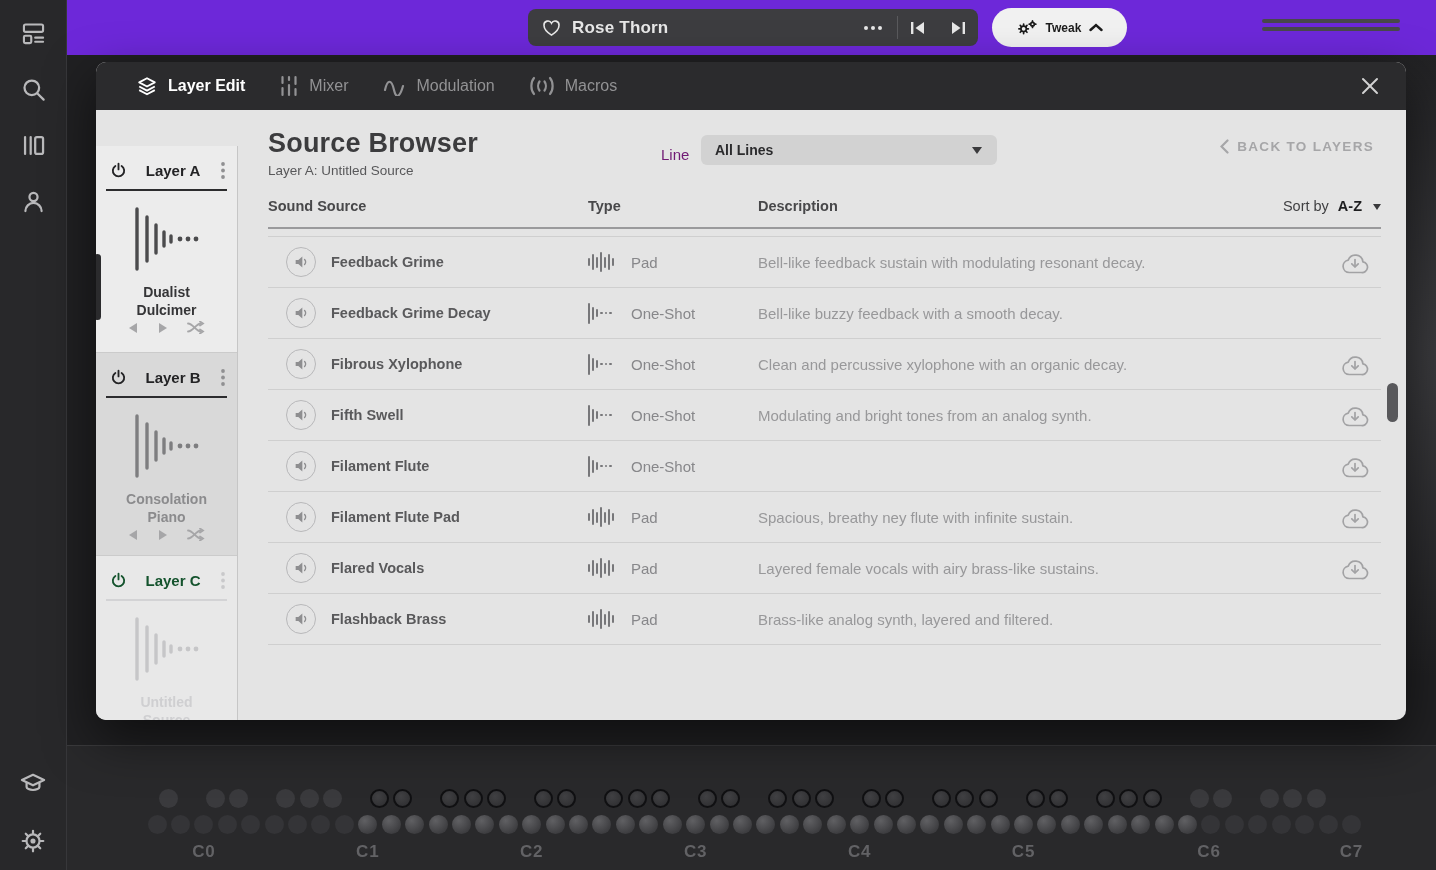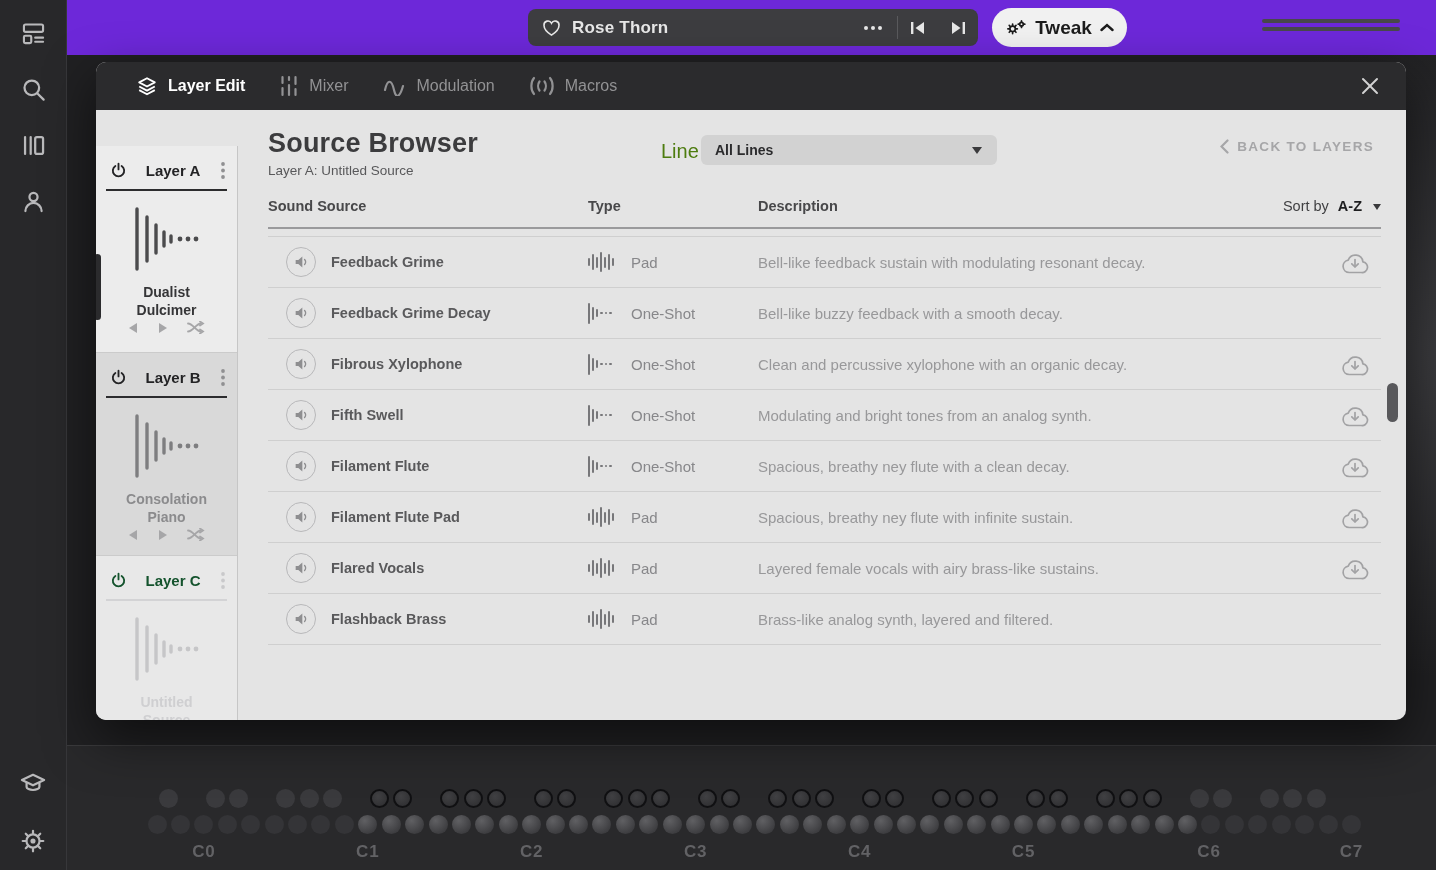--- a/index.html
+++ b/index.html
@@ -18,21 +18,21 @@
   .topbar{position:absolute;left:0;top:0;width:100%;height:55px;background:#6d28d9;z-index:3;}
   .preset-pill{position:absolute;left:528px;top:9px;width:450px;height:37px;border-radius:8px;
     background:#3d3d40;display:flex;align-items:center;color:#e7e7e7;}
   .preset-pill .heart{margin-left:14px;}
   .preset-name{margin-left:11px;font-size:17px;font-weight:bold;letter-spacing:.2px;flex:1;}
   .pill-more{padding:0 14px;cursor:pointer;}
   .pill-sep{width:1px;height:23px;background:#5a5a5d;}
   .pill-nav{padding:0 12px;cursor:pointer;}
   .tweak-btn{position:absolute;left:992px;top:8px;width:135px;height:39px;border:none;border-radius:20px;
     background:#f1f1f1;display:flex;align-items:center;justify-content:center;gap:8px;cursor:pointer;}
-  .tweak-label{font-size:19px;font-weight:bold;color:#1c1c1c;font-family:inherit;}
+  .tweak-label{font-size:12px;font-weight:bold;color:#1c1c1c;font-family:inherit;}
   .meter{position:absolute;left:1262px;top:19px;width:138px;}
   .meter i{display:block;height:4px;border-radius:2px;background:#48484b;margin-bottom:4px;}
 
   
   .sidebar{position:absolute;left:0;top:0;width:66px;height:870px;background:#28282a;
     border-right:1px solid #37373a;z-index:4;display:flex;flex-direction:column;align-items:center;}
   .side-btn{width:46px;height:46px;display:flex;align-items:center;justify-content:center;
     background:none;border:none;cursor:pointer;color:#b9b9bb;margin-top:10px;}
   .side-btn.push{margin-top:auto;}
   .side-btn.last{margin-bottom:6px;margin-top:12px;}
@@ -73,21 +73,21 @@
   .layer-ctrls{margin-top:auto;margin-bottom:6px;display:flex;align-items:center;gap:14px;color:#a6a6a8;}
   .layer-card.off .layer-ctrls{color:#d3d3d5;}
   .layer-ctrls .ctl{background:none;border:none;padding:2px;cursor:pointer;color:inherit;}
   .kebab{background:none;border:none;padding:2px;cursor:pointer;color:#909092;}
   .layer-handle{position:absolute;left:-2px;top:108px;width:7px;height:66px;border-radius:4px;background:#2b2b2d;}
 
   
   .browser{position:relative;flex:1;height:100%;}
   .sb-title{position:absolute;left:30px;top:18px;font-size:27px;font-weight:bold;color:#3c3c3e;letter-spacing:.2px;}
   .sb-subtitle{position:absolute;left:30px;top:53px;font-size:13.5px;color:#58585a;}
-  .line-label{position:absolute;left:423px;top:30px;font-size:20px;color:#4d7c0f;}
+  .line-label{position:absolute;left:423px;top:36px;font-size:15px;color:#701a75;}
   .line-select{position:absolute;left:463px;top:25px;width:296px;height:30px;border-radius:6px;background:#d2d2d2;
     display:flex;align-items:center;cursor:pointer;}
   .line-value{margin-left:14px;font-size:14px;font-weight:bold;color:#2b2b2d;flex:1;}
   .caret-down{width:0;height:0;border-left:5px solid transparent;border-right:5px solid transparent;
     border-top:7px solid #3a3a3c;margin-right:15px;}
   .back-link{position:absolute;right:26px;top:28px;display:flex;align-items:center;gap:8px;background:none;border:none;
     cursor:pointer;color:#a6a6a8;font-size:13.5px;font-weight:bold;letter-spacing:1.3px;font-family:inherit;}
 
   .thead{position:absolute;left:30px;top:88px;width:1113px;height:20px;font-size:14.5px;color:#48484a;font-weight:bold;}
   .th-source{position:absolute;left:0;}
@@ -720,21 +720,20 @@
                 <span class="bars">
                   <i style="height: 21px;"></i>
                   <i style="height: 13px;"></i>
                   <i style="height: 8px;"></i>
                   <em></em>
                   <em></em>
                   <em></em>
                 </span>
               </span>
     <span class="rtype">One-Shot</span>
-    <span class="rdesc">Spacious, breathy ney flute with a clean decay.</span>
     <button class="dl-btn">
       <svg width="30" height="26" viewBox="0 0 30 26" fill="none" stroke="currentColor" stroke-width="1.7" stroke-linecap="round" stroke-linejoin="round">
         <path d="M9.2 22.5a6.2 6.2 0 0 1-1-12.3 7.6 7.6 0 0 1 14.7 1.6 5.3 5.3 0 0 1-1.6 10.7z"></path>
         <line x1="15" y1="9.5" x2="15" y2="16.5"></line>
         <polyline points="11.8,13.8 15,17 18.2,13.8"></polyline>
       </svg>
     </button>
   </div>
 
   <div class="srow">

